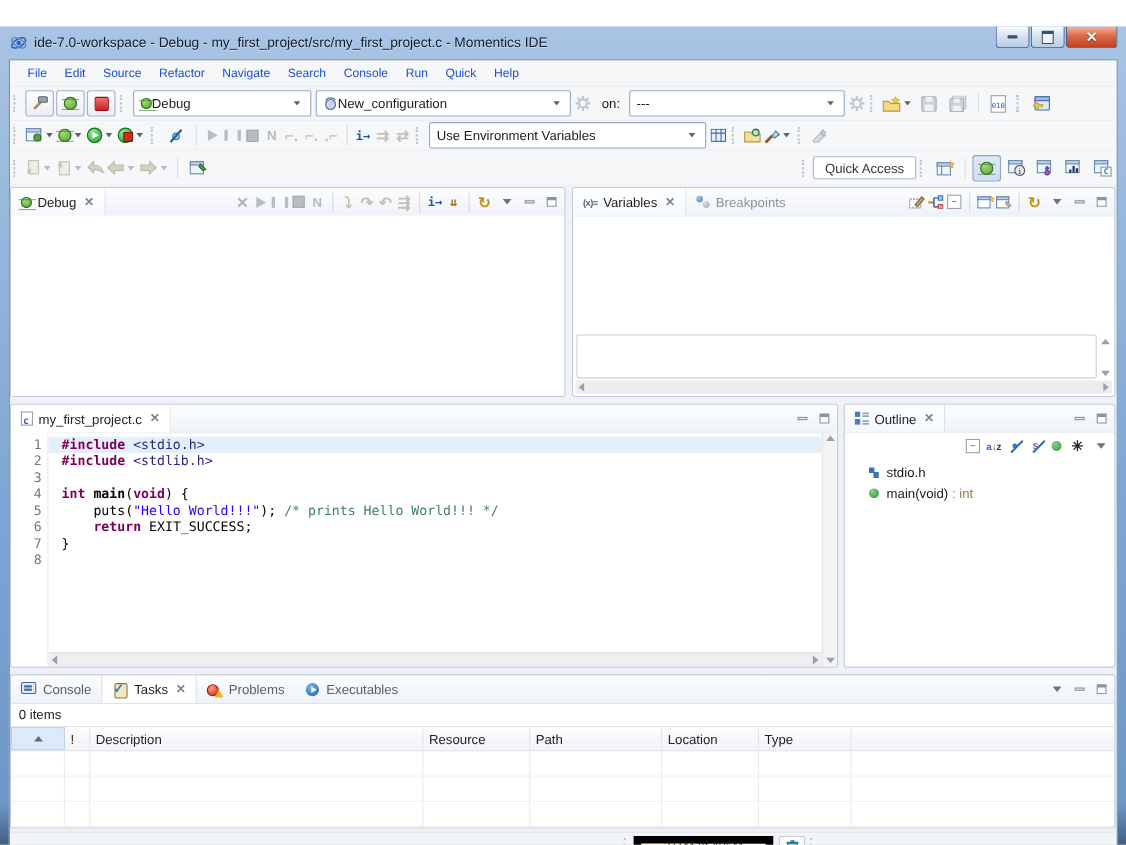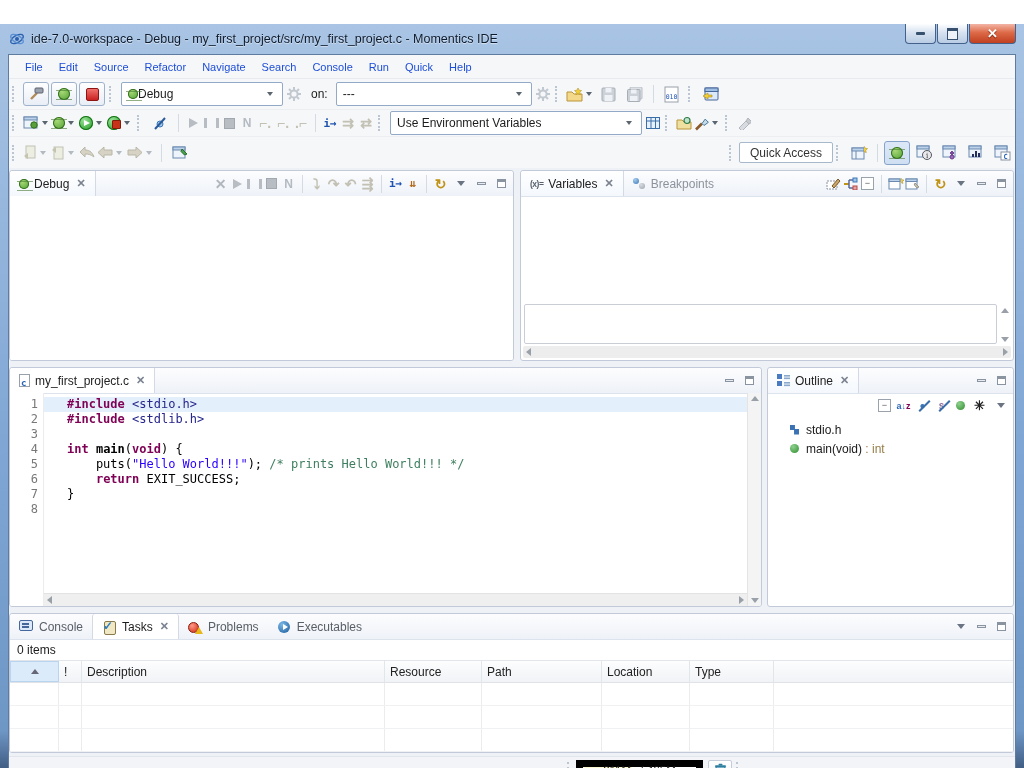--- a/index.html
+++ b/index.html
@@ -86,21 +86,21 @@
   .sarr.left{border-top:4px solid transparent;border-bottom:4px solid transparent;border-right:5px solid #9aa0a8;}
   .sarr.right{border-top:4px solid transparent;border-bottom:4px solid transparent;border-left:5px solid #9aa0a8;}
   
   #editor-head .etab{height:25px;display:flex;align-items:center;gap:5px;padding:0 9px;font-size:12px;color:#222;background:#fff;border-right:1px solid #d3dae5;border-radius:3px 0 0 0;}
   .ic-cfile{width:11px;height:13px;background:#fff;border:1px solid #98a0ac;position:relative;box-sizing:border-box;}
   .ic-cfile::after{content:"c";position:absolute;left:1px;bottom:-2px;color:#2a66b8;font:bold 9px "DejaVu Sans Mono",monospace;}
   #editor-body{position:absolute;left:0;top:25px;right:0;bottom:0;display:flex;}
   #ruler{width:34px;background:#fff;border-right:1px solid #ececec;padding-top:4px;box-sizing:border-box;}
   .ln{height:15px;font:12px "DejaVu Sans Mono",monospace;color:#787878;text-align:right;padding-right:5px;}
   #code{flex:1;padding-top:4px;position:relative;overflow:hidden;}
-  .cline{height:15px;font:12px "DejaVu Sans Mono",monospace;color:#000;white-space:pre;padding-left:23px;}
+  .cline{height:15px;font:12px "DejaVu Sans Mono",monospace;color:#000;white-space:pre;padding-left:12px;}
   .cline.hl{background:#e4effc;}
   .sk{color:#7f0055;font-weight:bold;}
   .ss{color:#2a00ff;}
   .sc{color:#3f7f5f;}
   .sh{color:#26268c;}
   .sf{font-weight:bold;}
   #ed-vscroll{width:14px;background:#f4f4f4;display:flex;flex-direction:column;justify-content:space-between;align-items:center;padding:3px 0;box-sizing:border-box;border-left:1px solid #e4e4e4;}
   #ed-hscroll{position:absolute;left:34px;right:14px;bottom:0;height:13px;background:#efefef;border-top:1px solid #e2e2e2;display:flex;align-items:center;justify-content:space-between;padding:0 3px;box-sizing:border-box;}
   
   #outline-toolbar{height:23px;display:flex;align-items:center;justify-content:flex-end;padding-right:4px;background:#fff;}
@@ -198,20 +198,28 @@
       <span class="tbtn framed">
           <span class="bug"></span>
         </span>
       <span class="tbtn framed">
           <span class="stopsq"></span>
         </span>
       <span class="grip"></span>
       <span class="combo cw148">
           <span class="bug small"></span>
           <span>Debug</span>
+          <span class="dar"></span>
+        </span>
+      <span class="combo cw218">
+          <svg width="13" height="13">
+            <circle cx="6.5" cy="7" r="4.5" fill="#c9d4ee" stroke="#5a6a9a"></circle>
+            <path d="M2 3 a6 6 0 0 1 9 0" fill="none" stroke="#5a6a9a"></path>
+          </svg>
+          <span>New_configuration</span>
           <span class="dar"></span>
         </span>
       <span class="gi">
           <svg width="14" height="14">
             <circle cx="7" cy="7" r="3.6" fill="none" stroke="#c2c8d0" stroke-width="2"></circle>
             <g stroke="#c2c8d0" stroke-width="2">
               <line x1="7" y1="0" x2="7" y2="3"></line>
               <line x1="7" y1="11" x2="7" y2="14"></line>
               <line x1="0" y1="7" x2="3" y2="7"></line>
               <line x1="11" y1="7" x2="14" y2="7"></line>

